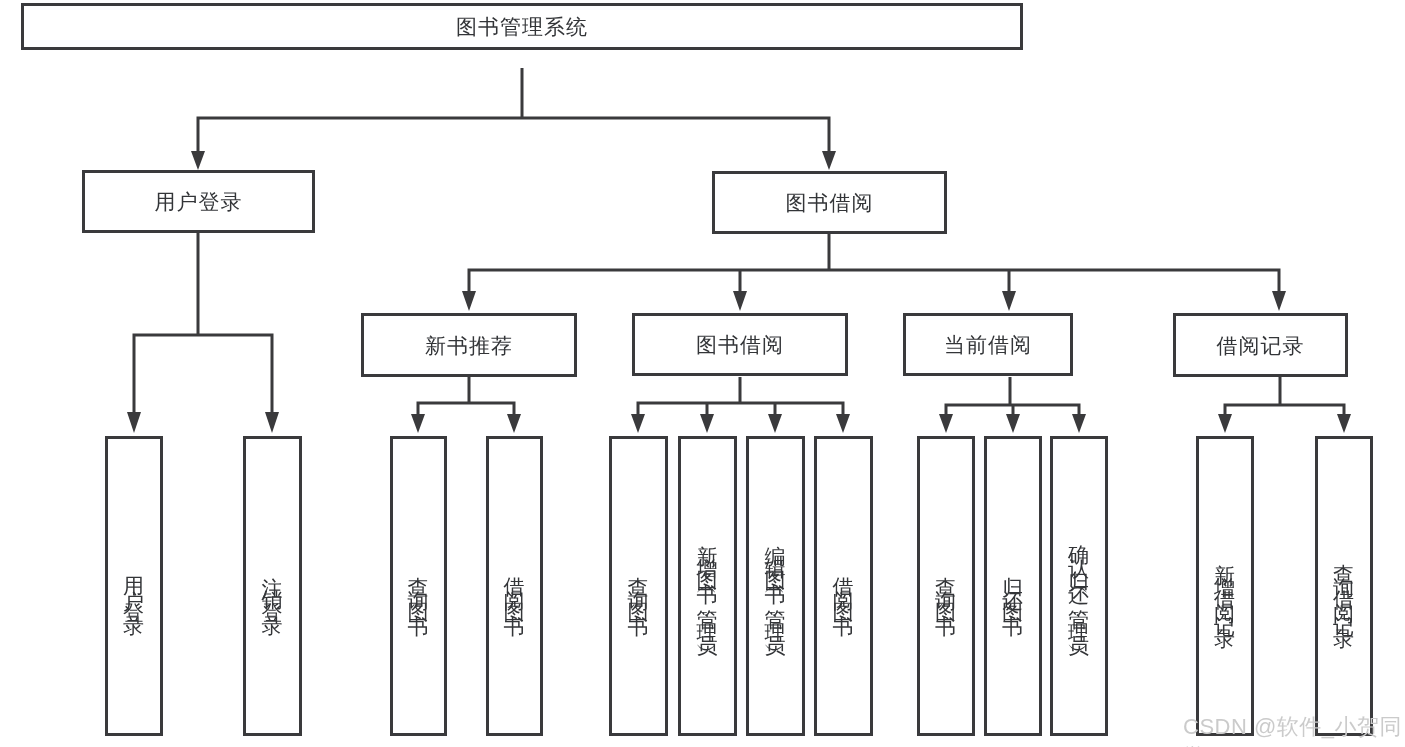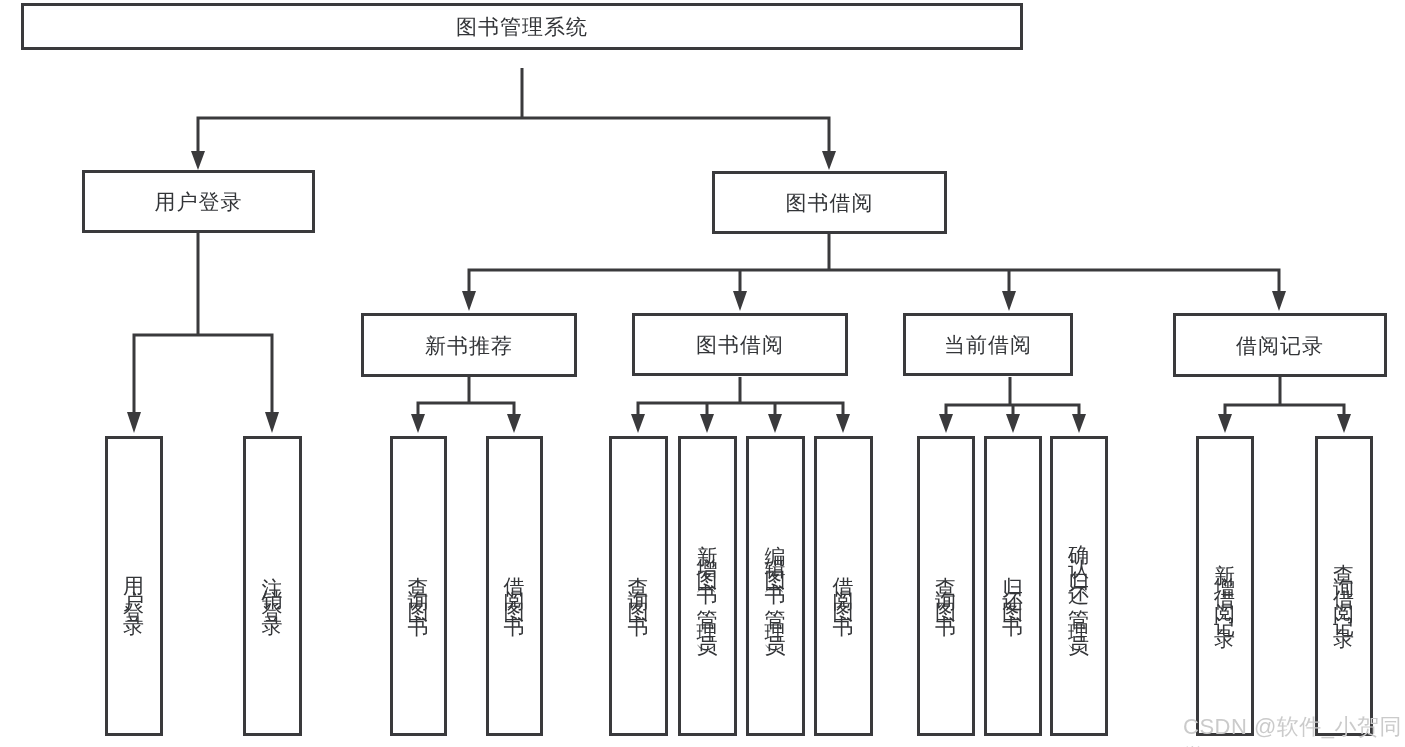--- a/index.html
+++ b/index.html
@@ -88,21 +88,21 @@
   </svg>
 
   <div class="box hbox" style="left:21px;top:3px;width:1002px;height:47px">图书管理系统</div>
 
   <div class="box hbox" style="left:82px;top:170px;width:233px;height:63px">用户登录</div>
   <div class="box hbox" style="left:712px;top:171px;width:235px;height:63px">图书借阅</div>
 
   <div class="box hbox" style="left:361px;top:313px;width:216px;height:64px">新书推荐</div>
   <div class="box hbox" style="left:632px;top:313px;width:216px;height:63px">图书借阅</div>
   <div class="box hbox" style="left:903px;top:313px;width:170px;height:63px">当前借阅</div>
-  <div class="box hbox" style="left:1173px;top:313px;width:214px;height:64px">借阅记录</div>
+  <div class="box hbox" style="left:1173px;top:313px;width:175px;height:64px">借阅记录</div>
 
   <div class="box vbox" style="left:105px;top:436px;width:58px;height:300px">用户登录</div>
   <div class="box vbox" style="left:243px;top:436px;width:59px;height:300px">注销登录</div>
 
   <div class="box vbox" style="left:390px;top:436px;width:57px;height:300px">查询图书</div>
   <div class="box vbox" style="left:486px;top:436px;width:57px;height:300px">借阅图书</div>
 
   <div class="box vbox" style="left:609px;top:436px;width:59px;height:300px">查询图书</div>
   <div class="box vbox" style="left:678px;top:436px;width:59px;height:300px">新增图书（管理员）</div>
   <div class="box vbox" style="left:746px;top:436px;width:59px;height:300px">编辑图书（管理员）</div>

